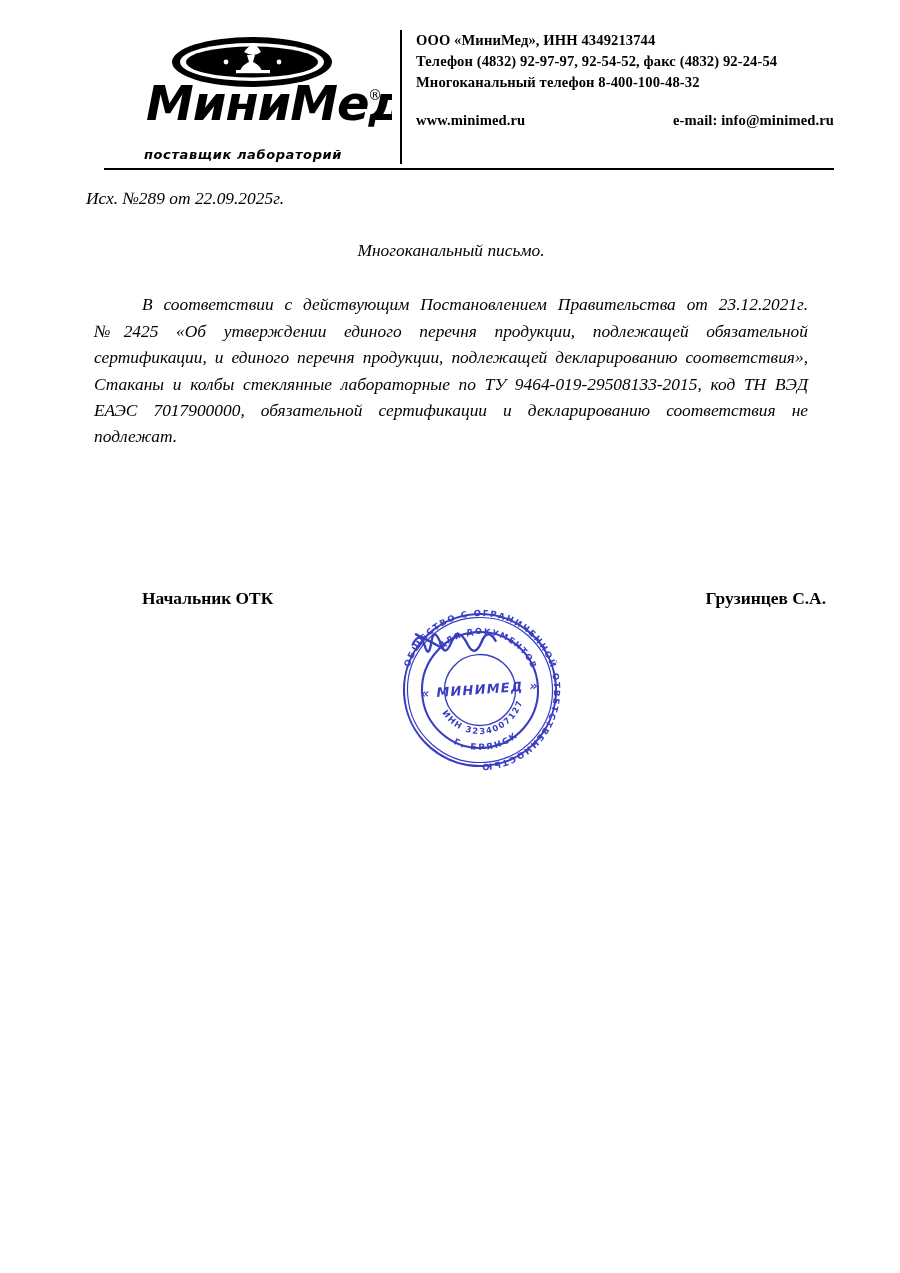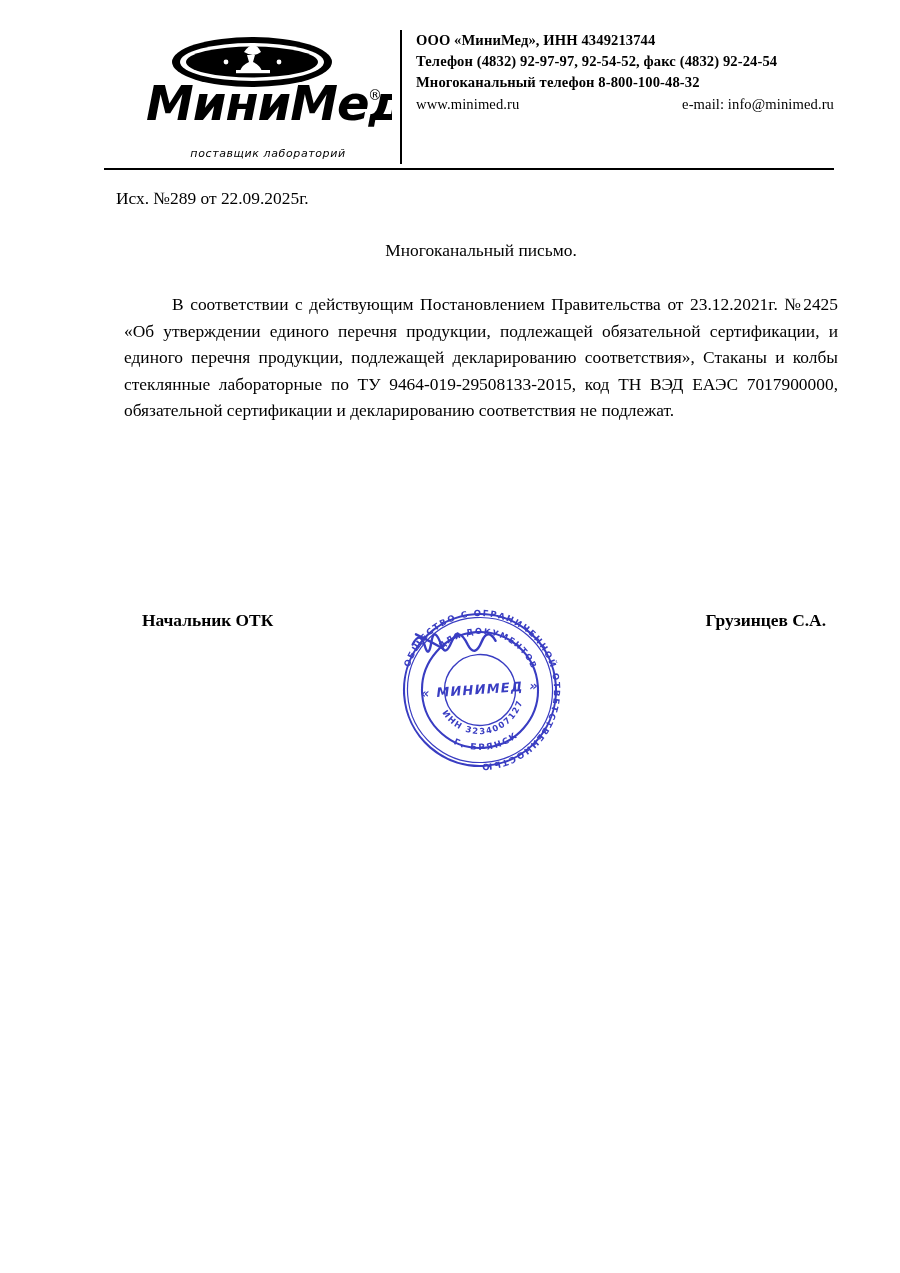--- a/index.html
+++ b/index.html
@@ -41,26 +41,26 @@
     padding-top: 6px;
     margin-left: 36px;
   }
 
   .logo-svg {
     display: block;
   }
 
   .logo-tagline {
     font-family: "DejaVu Sans", sans-serif;
-    font-size: 11px;
-    font-weight: normal;
+    font-size: 13px;
+    font-weight: bold;
     font-style: italic;
     letter-spacing: 0.6px;
     color: #000;
-    text-align: center;
+    text-align: left;
     width: 248px;
     margin-top: 1px;
     margin-left: 4px;
   }
 
   .vrule {
     width: 2px;
     background: #000;
     height: 134px;
     margin-top: 2px;
@@ -74,41 +74,42 @@
     font-weight: bold;
     line-height: 1.44;
     letter-spacing: 0.1px;
     padding-top: 2px;
   }
   .company-info .line { white-space: nowrap; }
   .company-info .web-line {
     display: flex;
     justify-content: space-between;
     width: 418px;
-    margin-top: 1px;
-    font-weight: normal;
+    margin-top: 17px;
+    font-weight: bold;
   }
 
   .hrule {
     position: absolute;
     top: 168px;
     left: 104px;
     width: 730px;
     height: 2px;
     background: #000;
   }
 
   
   .doc-body {
     position: absolute;
     top: 185px;
-    left: 116px;
+    left: 86px;
     width: 730px;
     font-size: 17.4px;
     line-height: 1.5;
+    font-style: italic;
   }
 
   .outgoing {
     margin: 0 0 26px 0;
     font-size: 17.4px;
   }
 
   .doc-title {
     text-align: center;
     margin: 0 0 28px 0;
@@ -120,21 +121,21 @@
     text-align: justify;
     text-indent: 48px;
     font-size: 17.4px;
     line-height: 1.52;
     hyphens: none;
   }
 
   
   .signature-row {
     position: absolute;
-    top: 610px;
+    top: 588px;
     left: 104px;
     width: 730px;
     display: flex;
     justify-content: space-between;
     font-size: 17.4px;
     font-weight: bold;
   }
   .sig-left { padding-left: 38px; }
   .sig-right { padding-right: 8px; }
 
@@ -175,21 +176,21 @@
         <text x="228" y="66" font-family="DejaVu Sans, sans-serif" font-size="14" fill="#000000">®</text>
       </svg>
       <div class="logo-tagline">поставщик лабораторий</div>
     </div>
 
     <div class="vrule"></div>
 
     <div class="company-info">
       <div class="line">ООО «МиниМед», ИНН 4349213744</div>
       <div class="line">Телефон (4832) 92-97-97, 92-54-52, факс (4832) 92-24-54</div>
-      <div class="line">Многоканальный телефон 8-800-100-48-32</div>
+      <div class="line">Многоканальный телефон 8-400-100-48-32</div>
       <div class="web-line">
         <span>www.minimed.ru</span>
         <span>e-mail: info@minimed.ru</span>
       </div>
     </div>
   </div>
 
   <div class="hrule"></div>
 
   <div class="doc-body">

